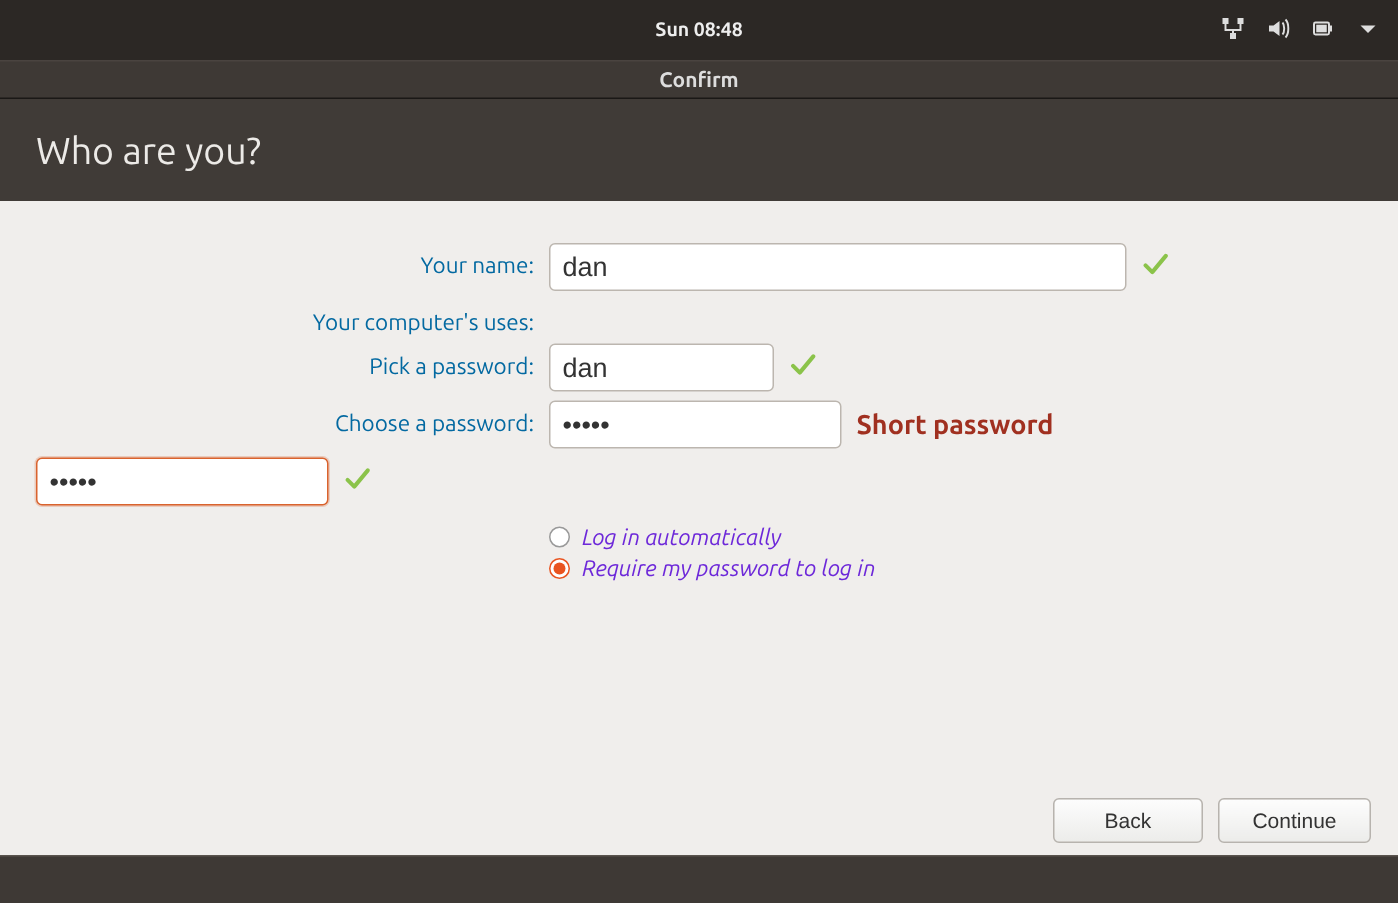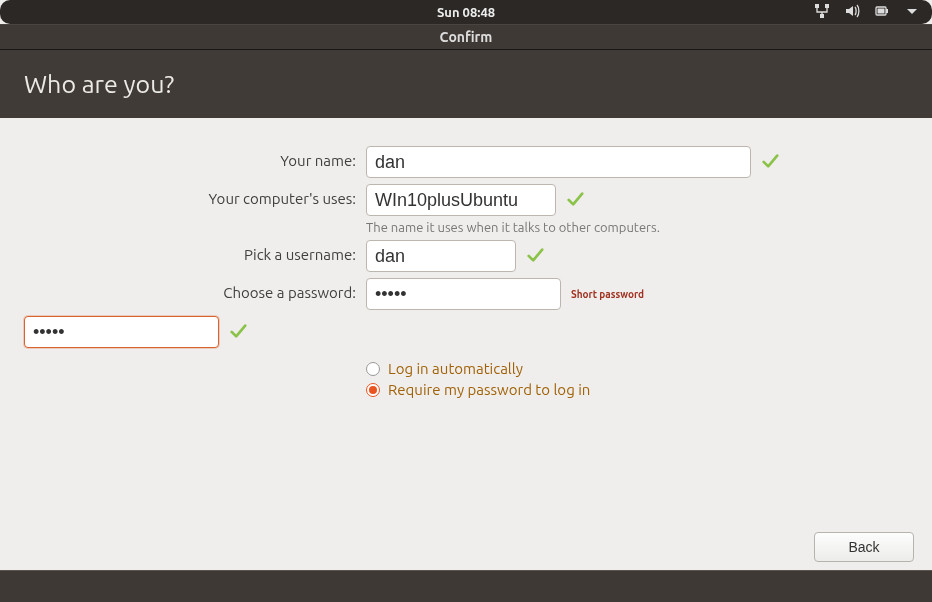--- a/index.html
+++ b/index.html
@@ -4,28 +4,27 @@
   <style>
     * { box-sizing: border-box; margin: 0; padding: 0; }
     body {
       font-family: Ubuntu, "Segoe UI", Arial, sans-serif;
       background: #f0eeec;
       width: 932px;
       height: 602px;
       overflow: hidden;
     }
     .top-panel {
-      height: 24px;
+      height: 40px;
       background: #2c2825;
       color: #ddd;
       font-size: 13px;
       display: flex;
       align-items: center;
       position: relative;
-      border-radius: 10px;
     }
     .clock {
       position: absolute;
       left: 50%;
       transform: translateX(-50%);
       font-weight: bold;
       color: #eee;
     }
     .tray {
       position: absolute;
@@ -63,21 +62,21 @@
     .field-row {
       display: flex;
       align-items: flex-start;
       margin-bottom: 6px;
     }
     .label-cell {
       width: 342px;
       text-align: right;
       padding-right: 10px;
       padding-top: 6px;
-      color: #404040;
+      color: #0369a1;
       font-size: 15px;
     }
     .input-cell {
       display: flex;
       align-items: center;
       gap: 10px;
     }
     .input-cell-col {
       display: flex;
       flex-direction: column;
@@ -102,32 +101,33 @@
     .w-pass { width: 195px; }
     .check-icon svg { width: 18px; height: 18px; }
     .hint {
       color: #777;
       font-size: 13px;
       margin-top: 4px;
     }
     .pw-warning {
       color: #a03020;
       font-weight: bold;
-      font-size: 10px;
+      font-size: 18px;
     }
     .radio-group {
       margin-top: 6px;
     }
     .radio-row {
       display: flex;
       align-items: center;
       gap: 8px;
       margin-bottom: 4px;
       font-size: 15px;
-      color: #a16207;
+      color: #6d28d9;
+      font-style: italic;
     }
     .radio-btn {
       width: 14px;
       height: 14px;
       border: 1px solid #999;
       border-radius: 50%;
       background: #fff;
       display: inline-flex;
       align-items: center;
       justify-content: center;
@@ -223,35 +223,24 @@
       <span class="check-icon">
         <svg viewBox="0 0 20 20">
             <path d="M3 11l5 5L18 4" stroke="#8bc34a" stroke-width="3" fill="none" stroke-linecap="round" stroke-linejoin="round"></path>
           </svg>
       </span>
     </div>
   </div>
 
   <div class="field-row">
     <div class="label-cell">Your computer's uses:</div>
-    <div class="input-cell-col">
-      <div class="input-cell">
-        <input type="text" class="w-med" value="WIn10plusUbuntu" style="">
-        <span class="check-icon">
-          <svg viewBox="0 0 20 20">
-              <path d="M3 11l5 5L18 4" stroke="#8bc34a" stroke-width="3" fill="none" stroke-linecap="round" stroke-linejoin="round"></path>
-            </svg>
-        </span>
-      </div>
-      <div class="hint">The name it uses when it talks to other computers.</div>
-    </div>
-  </div>
-
-  <div class="field-row">
-    <div class="label-cell">Pick a username:</div>
+  </div>
+
+  <div class="field-row">
+    <div class="label-cell">Pick a password:</div>
     <div class="input-cell">
       <input type="text" class="w-user" value="dan" style="">
       <span class="check-icon">
         <svg viewBox="0 0 20 20">
             <path d="M3 11l5 5L18 4" stroke="#8bc34a" stroke-width="3" fill="none" stroke-linecap="round" stroke-linejoin="round"></path>
           </svg>
       </span>
     </div>
   </div>
 
@@ -285,15 +274,16 @@
         <span class="radio-btn selected"></span>
         <span>Require my password to log in</span>
       </div>
     </div>
   </div>
 
 </div>
 
 <div class="footer">
   <button class="btn">Back</button>
+  <button class="btn">Continue</button>
 </div>
 
 <div class="bottom-bar"></div>
 
 </body></html>

